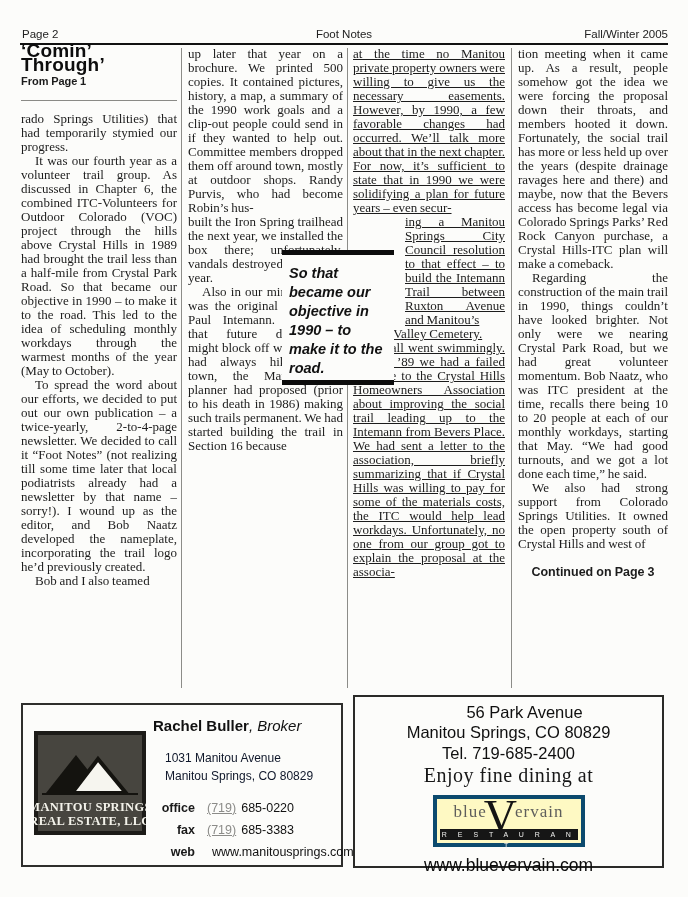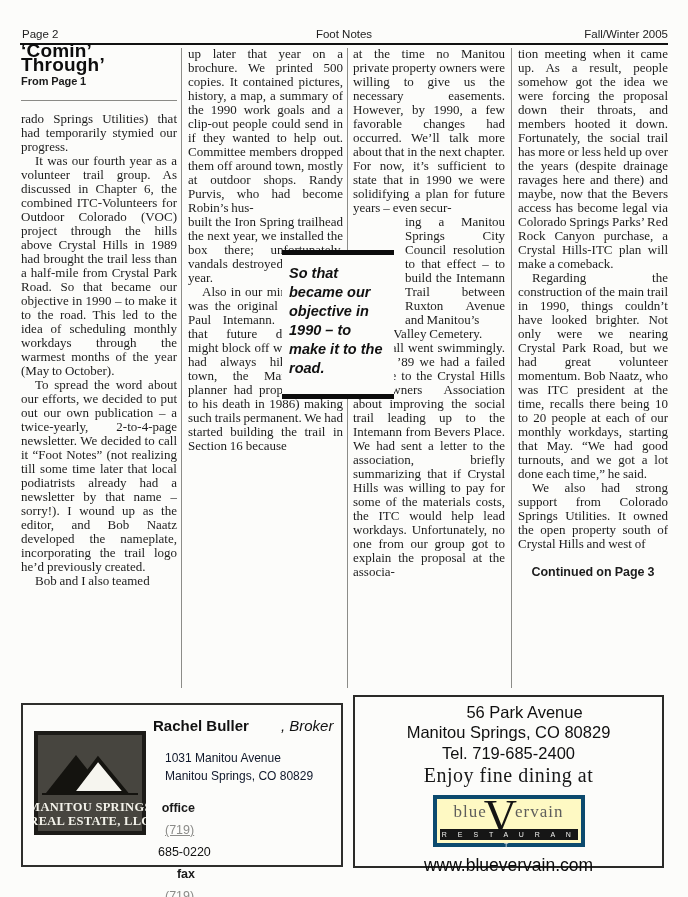--- a/index.html
+++ b/index.html
@@ -17,62 +17,62 @@
   .runhead .left   { position:absolute; left:2px; top:0; }
   .runhead .center { position:absolute; left:0; right:0; text-align:center; top:0; }
   .runhead .right  { position:absolute; right:0; top:0; }
   .headrule { position:absolute; top:43px; left:20px; width:648px; height:2px; background:#111; }
 
   
   .col { position:absolute; text-align:justify; font-size:13px; line-height:14px;
          word-spacing:-0.4px; overflow:hidden; }
   #col1 { left:21px;  top:44px; width:156px; height:650px; }
   #col2 { left:188px; top:47px; width:155px; height:647px; }
-  #col3 { left:353px; top:47px; width:152px; height:647px; }
+  #col3 { left:353px; top:47px; width:152px; height:647px;text-decoration:underline; }
   #col4 { left:518px; top:47px; width:150px; height:647px; }
   .para-indent { text-indent:14px; }
   .colrule { position:absolute; top:48px; width:1px; height:640px; background:#8c8c88; }
   #rule-g1 { left:181px; } #rule-g2 { left:347px; } #rule-g3 { left:511px; }
 
   
   .headline { font-family:"Liberation Sans","DejaVu Sans",sans-serif; font-weight:bold;
               font-size:19px; letter-spacing:0.2px; text-align:left; color:#0d0d0d; }
   .kicker   { font-family:"Liberation Sans","DejaVu Sans",sans-serif; font-weight:bold;
               font-size:11px; margin-top:2px; text-align:left; }
   .kickrule { border:0; border-top:1.5px solid #8a8a86; margin:12px 0 11px 0; }
 
   
   .seg { text-align:justify; }
   #col2 .narrow { width:90px; }
   #col3 .narrow { width:100px; margin-left:52px; }
 
   
   .pullquote { position:absolute; left:282px; top:250px; width:112px; z-index:5;
                background:#fcfcfa; border-top:5px solid #0c0c0c; border-bottom:5px solid #0c0c0c;
-               padding:9px 7px 16px 7px;
+               padding:9px 7px 2px 7px;
                font-family:"Liberation Sans","DejaVu Sans",sans-serif;
                font-weight:bold; font-style:italic; font-size:14.5px; line-height:19px;
                color:#111; text-align:left; }
 
   .continued { font-family:"Liberation Sans","DejaVu Sans",sans-serif; font-weight:bold;
                font-size:12.5px; text-align:center; margin-top:14px; }
 
   
   .ad-left { position:absolute; left:21px; top:703px; width:322px; height:164px;
              border:2px solid #2e2e2c; background:#fcfcfa; }
   .msre-logo { position:absolute; left:11px; top:26px; width:112px; height:104px; }
   .ad-left .who { position:absolute; left:130px; top:12px; font-family:"Liberation Sans","DejaVu Sans",sans-serif;
                   font-size:15px; color:#111; }
   .ad-left .who .nm { font-weight:bold; }
-  .ad-left .who .role { font-style:italic; font-weight:normal;margin-left:32px; }
+  .ad-left .who .role { font-style:italic; font-weight:normal; }
   .ad-left .addr { position:absolute; left:142px; top:44px; font-family:"Liberation Sans","DejaVu Sans",sans-serif;
                    font-size:12px; line-height:18px; color:#0f172a; }
   .ad-left .contacts { position:absolute; left:130px; top:92px; font-family:"Liberation Sans","DejaVu Sans",sans-serif;
                        font-size:12.5px; line-height:22px; color:#222; }
-  .ad-left .contacts .row { display:flex;flex-direction:column; }
+  .ad-left .contacts .row { display:flex; }
   .ad-left .contacts .lbl { width:42px; text-align:right; font-weight:bold; color:#1a1a1a; }
   .ad-left .contacts .pre { margin-left:12px; color:#8b8b88;text-decoration:underline; }
   .ad-left .contacts .num { margin-left:5px; font-weight:normal; color:#111; }
 
   
   .ad-right { position:absolute; left:353px; top:695px; width:311px; height:173px;
               border:2px solid #2a2a28; background:#fcfcfa; text-align:center;
               font-family:"Liberation Sans","DejaVu Sans",sans-serif; }
   .ad-right .line1 { margin-top:6px; font-size:16.5px; color:#0f0f0f;margin-left:32px; }
   .ad-right .line2, .ad-right .line3 { font-size:16.5px; line-height:21px; color:#0f0f0f; }

